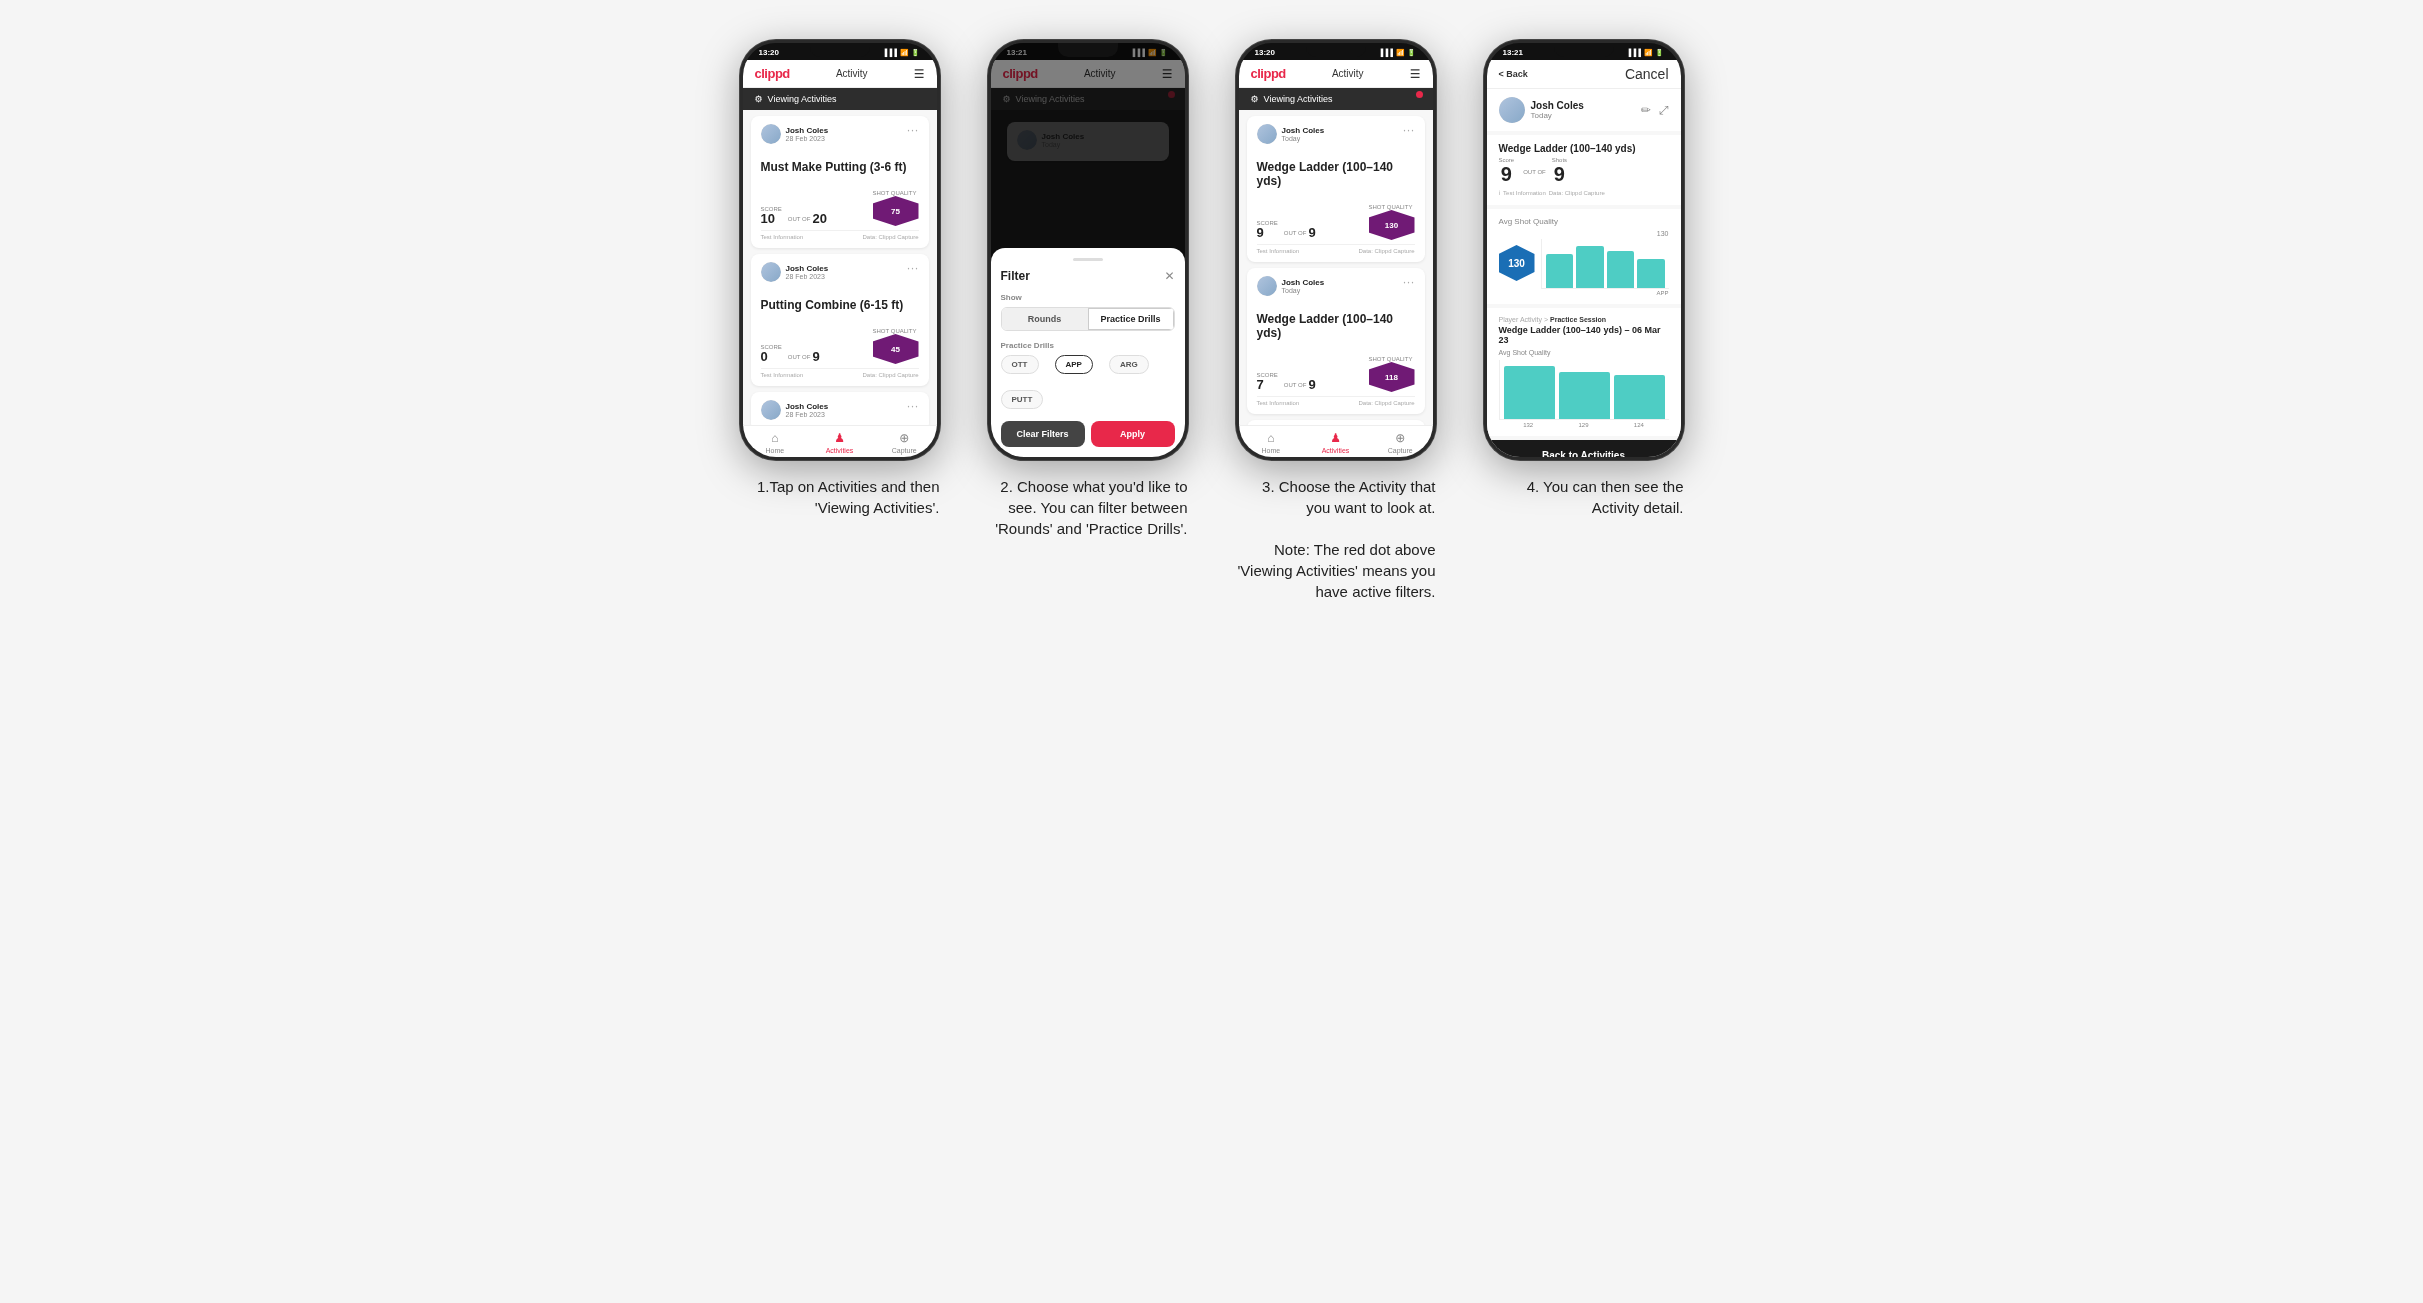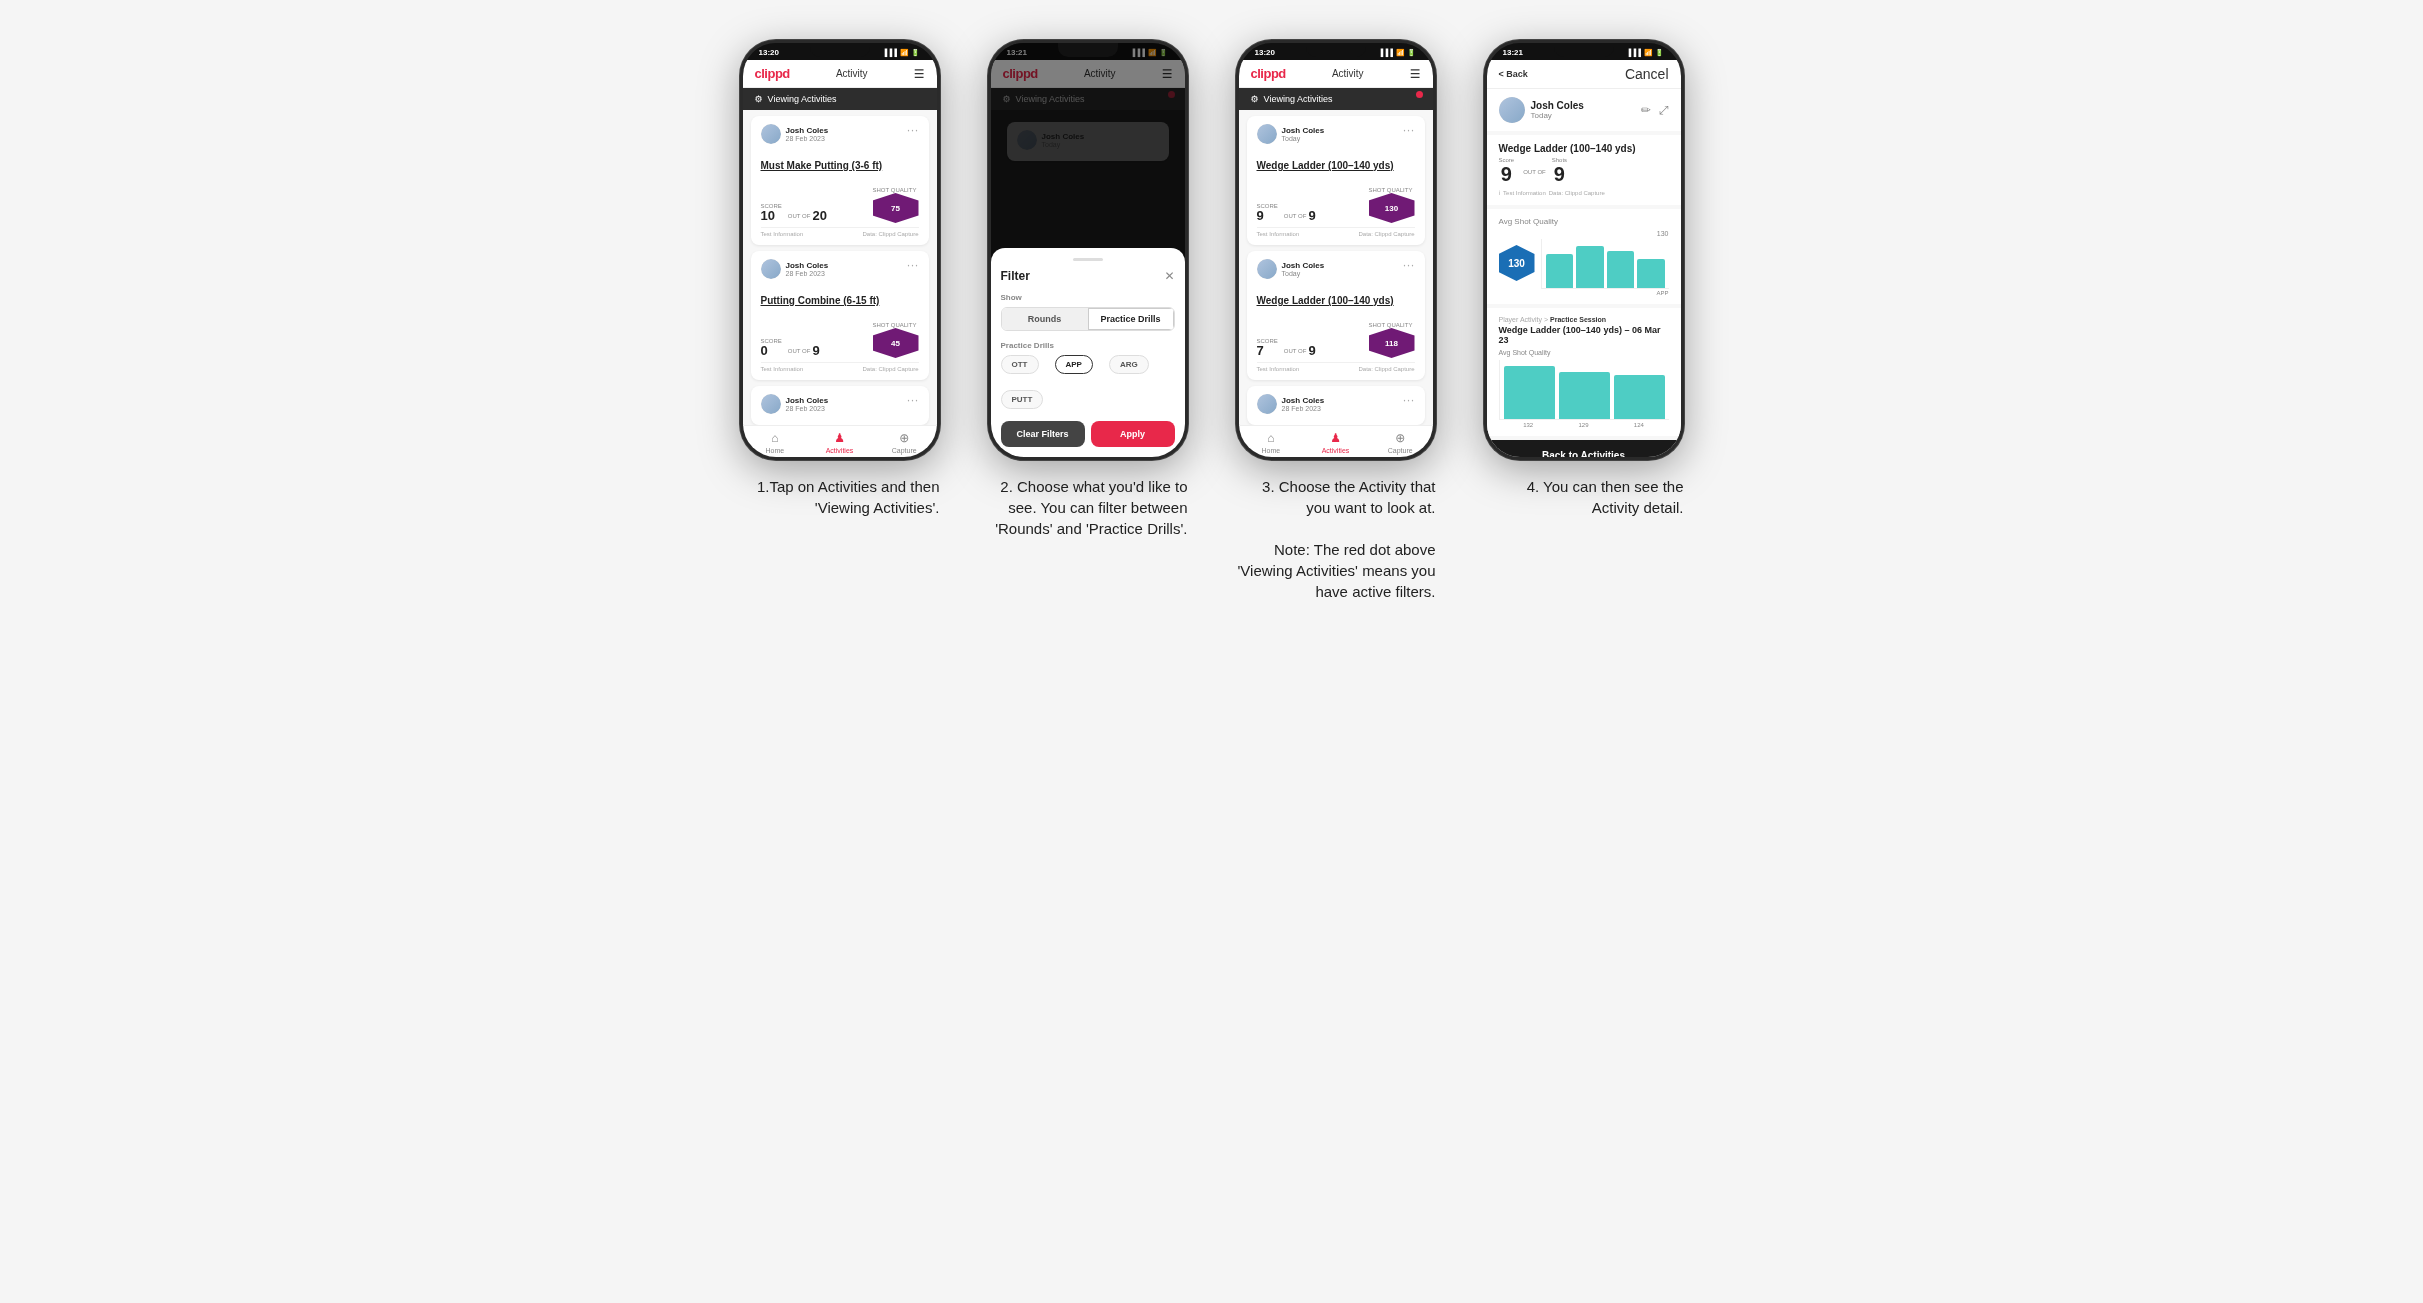--- a/index.html
+++ b/index.html
@@ -155,21 +155,21 @@
       width: 100%;
       height: 100%;
       background: linear-gradient(135deg, #b0c4de, #87a8c8);
       border-radius: 50%;
     }
     .card-user-info { display: flex; flex-direction: column; }
     .card-user-name { font-size: 8px; font-weight: 700; color: #222; }
     .card-user-date { font-size: 7px; color: #888; }
     .card-dots { font-size: 12px; color: #aaa; line-height: 1; }
 
-    .card-title { font-size: 10px; font-weight: 700; color: #222; margin: 16px 0; text-decoration: underline; }
+    .card-title { font-size: 12px; font-weight: 700; color: #222; margin: 16px 0; }
 
     .card-stats {
       display: flex;
       align-items: flex-end;
       gap: 6px;
       margin: 4px 0;
     }
     .stat-block { display: flex; flex-direction: column; }
     .stat-label { font-size: 6px; color: #888; text-transform: uppercase; }
     .stat-value { font-size: 13px; font-weight: 800; color: #222; line-height: 1.1; }

